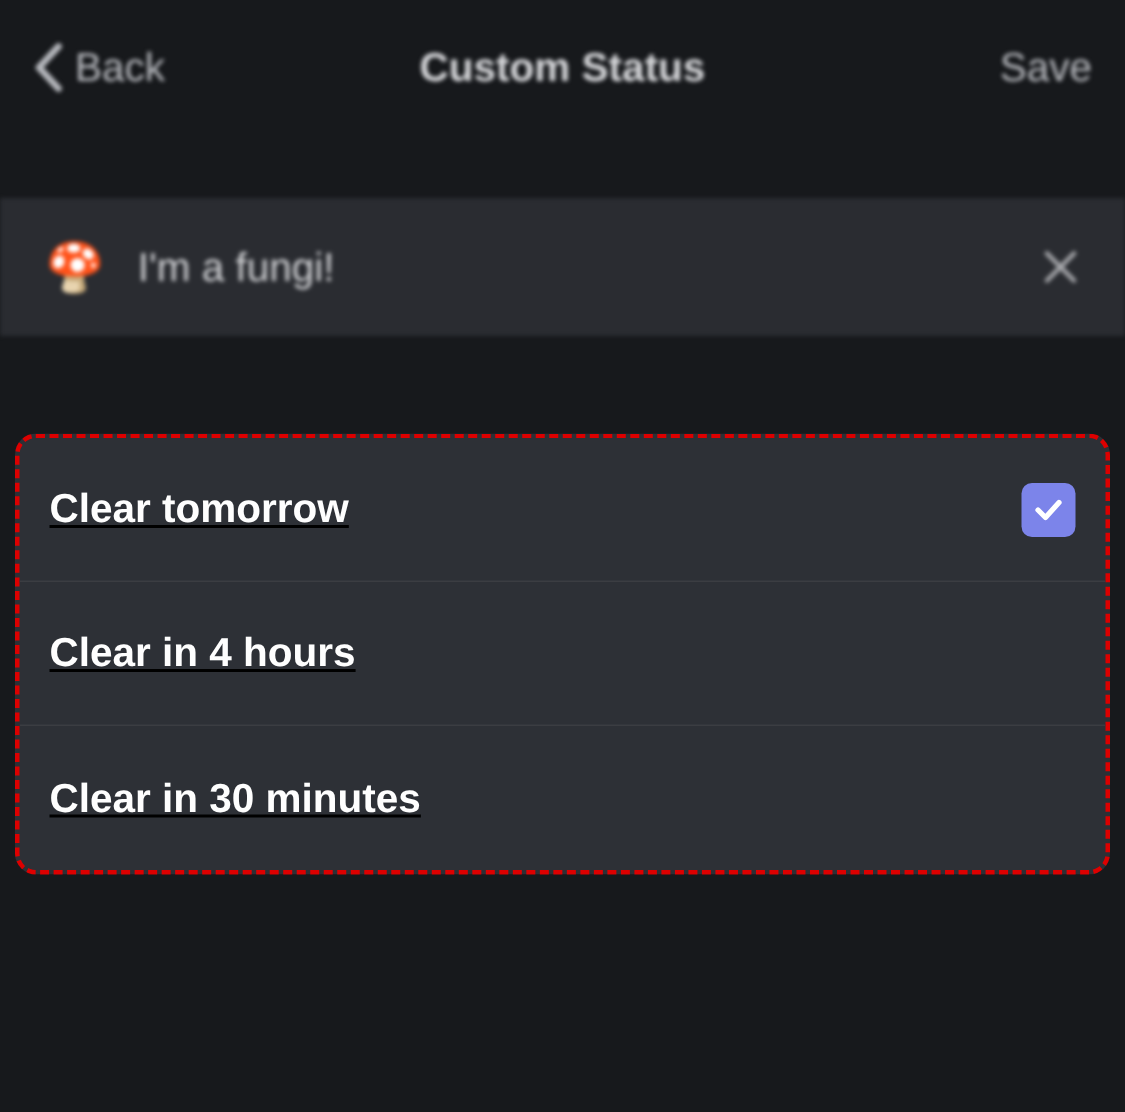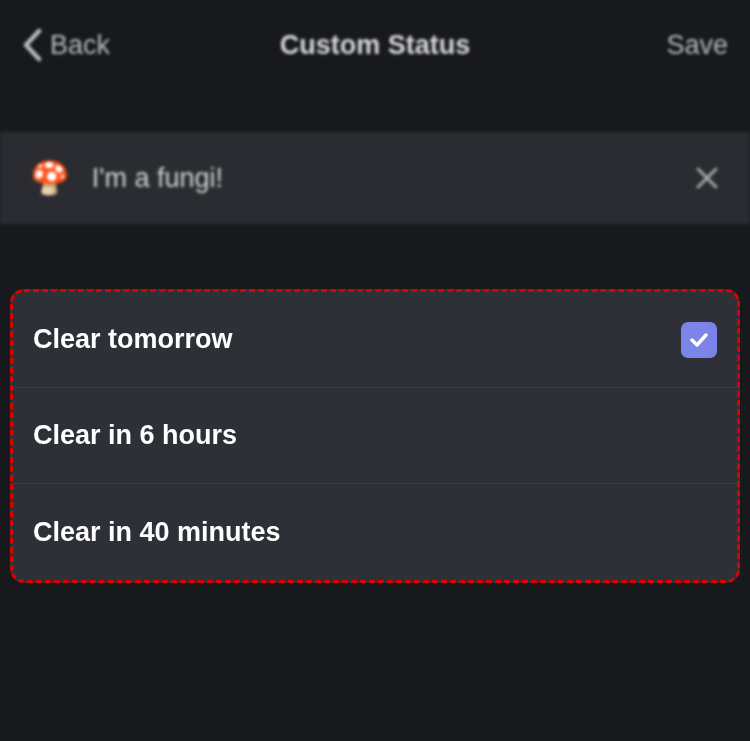--- a/index.html
+++ b/index.html
@@ -95,20 +95,21 @@
     }
     
     .option-item {
       display: flex;
       align-items: center;
       justify-content: space-between;
       padding: 0 20px;
       height: 96px;
       border-bottom: 1px solid #3b3d42;
       cursor: pointer;
+      text-decoration: underline;
     }
     
     .option-item:last-child {
       border-bottom: none;
     }
     
     .option-label {
       color: #fefefe;
       font-size: 27px;
       font-weight: 600;
@@ -160,18 +161,18 @@
 <div class="options-container">
   <div class="option-item">
     <span class="option-label">Clear tomorrow</span>
     <span class="checkbox checked">
       <svg width="22" height="22" viewBox="0 0 22 22" fill="none">
         <path d="M4 11 L9 16 L18 6" stroke="#ffffff" stroke-width="3.5" stroke-linecap="round" stroke-linejoin="round"></path>
       </svg>
     </span>
   </div>
   <div class="option-item">
-    <span class="option-label">Clear in 6 hours</span>
+    <span class="option-label">Clear in 4 hours</span>
   </div>
   <div class="option-item">
-    <span class="option-label">Clear in 40 minutes</span>
+    <span class="option-label">Clear in 30 minutes</span>
   </div>
 </div>
 
 </body></html>

